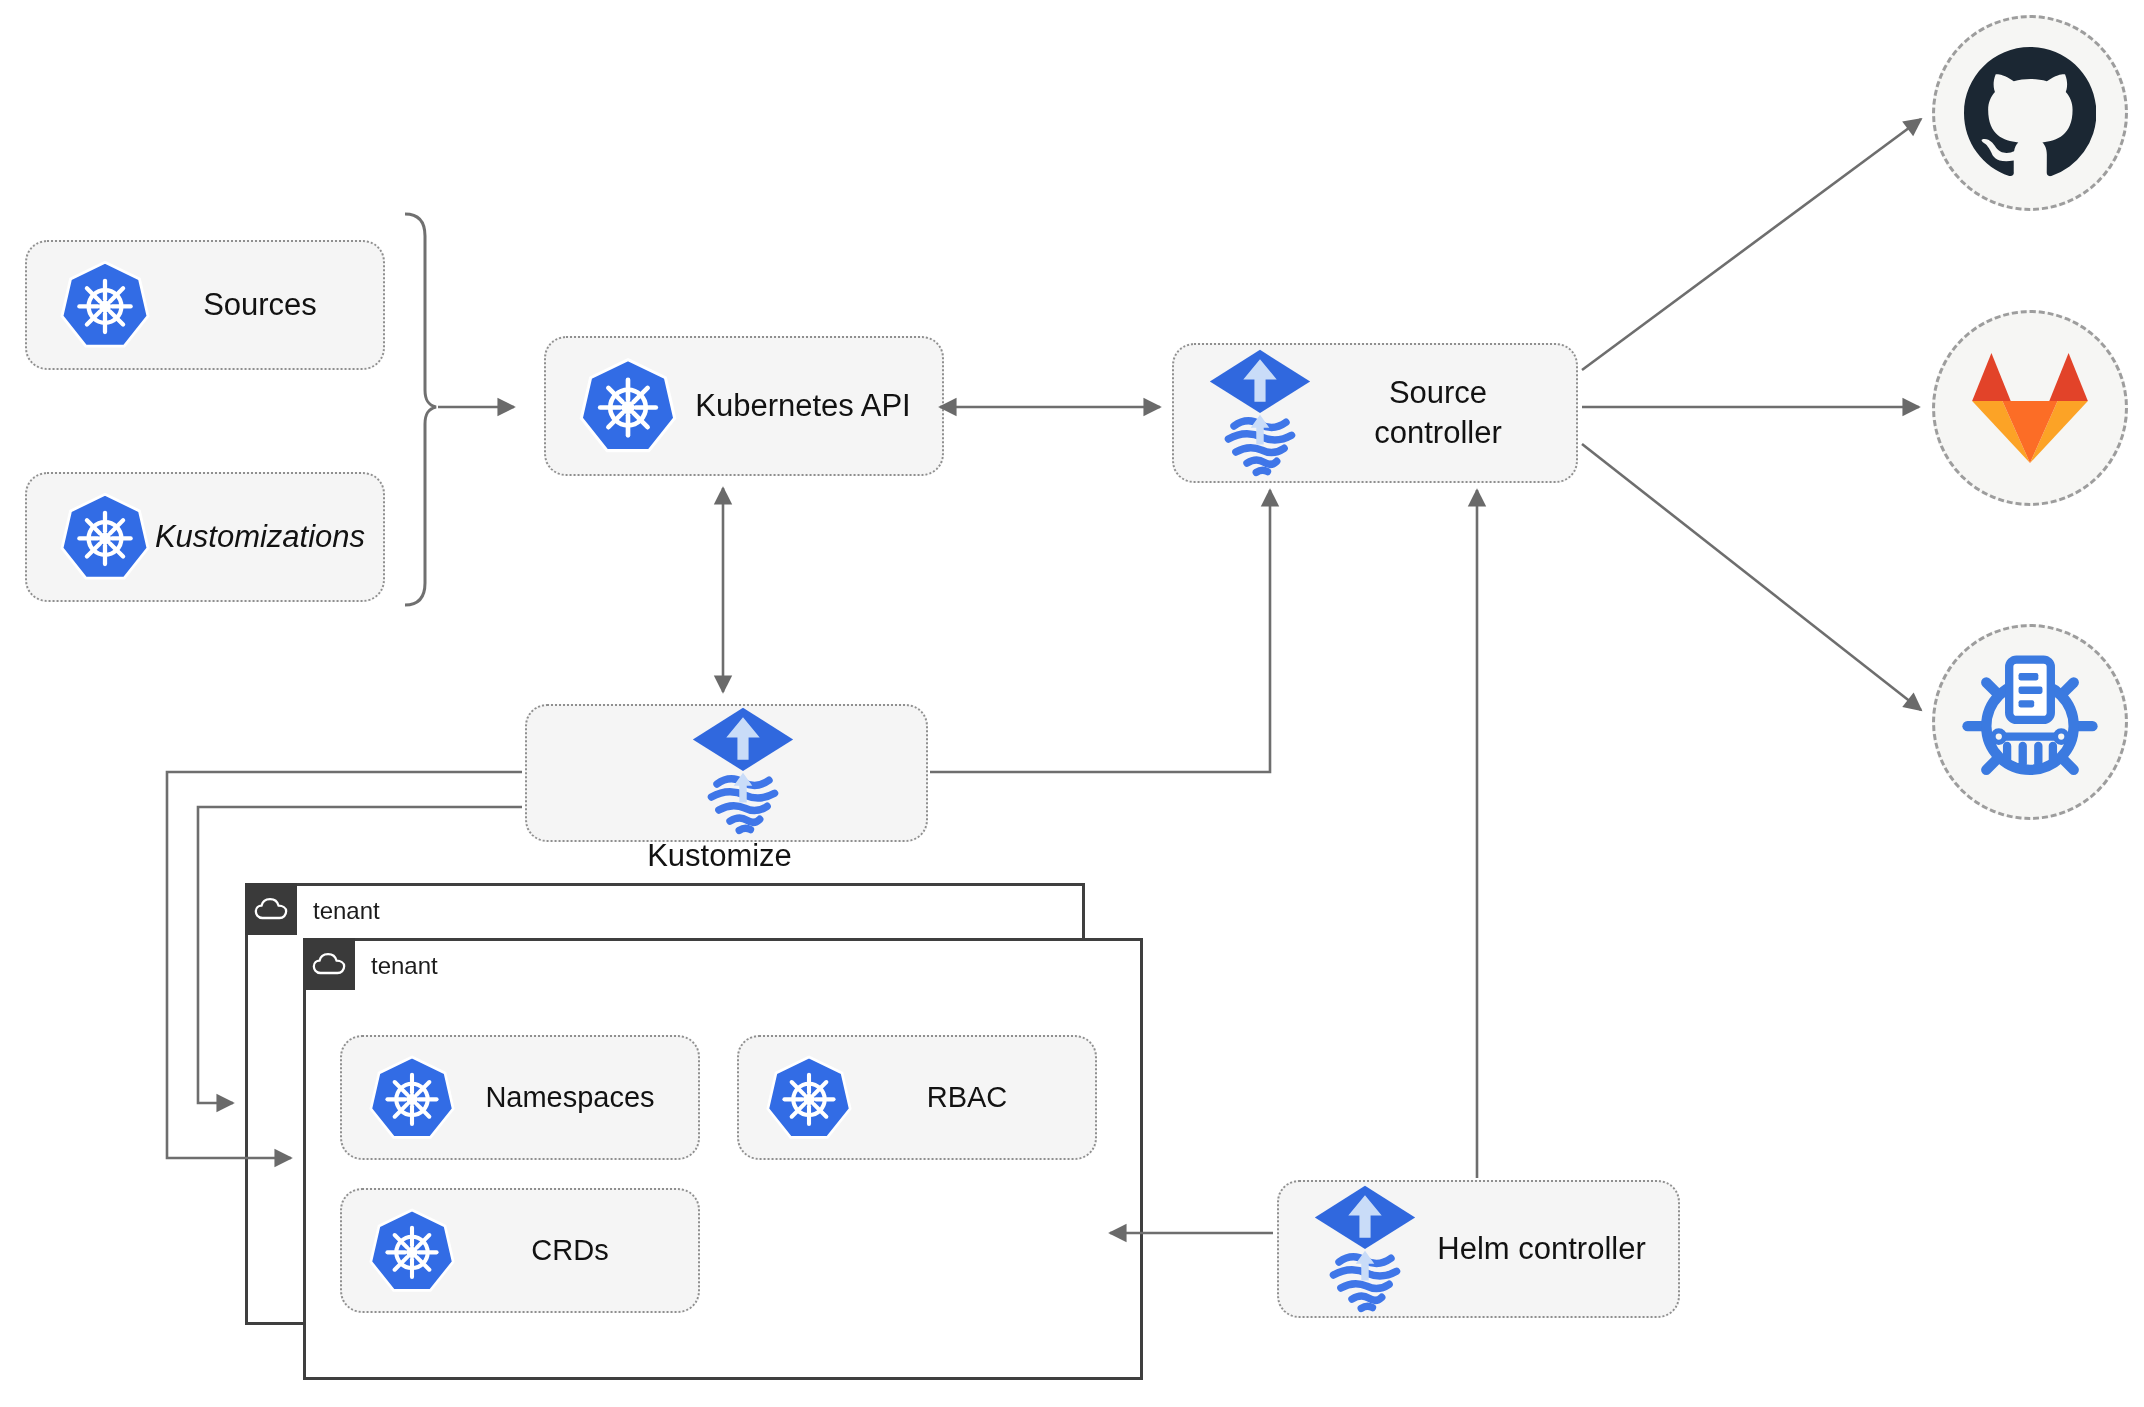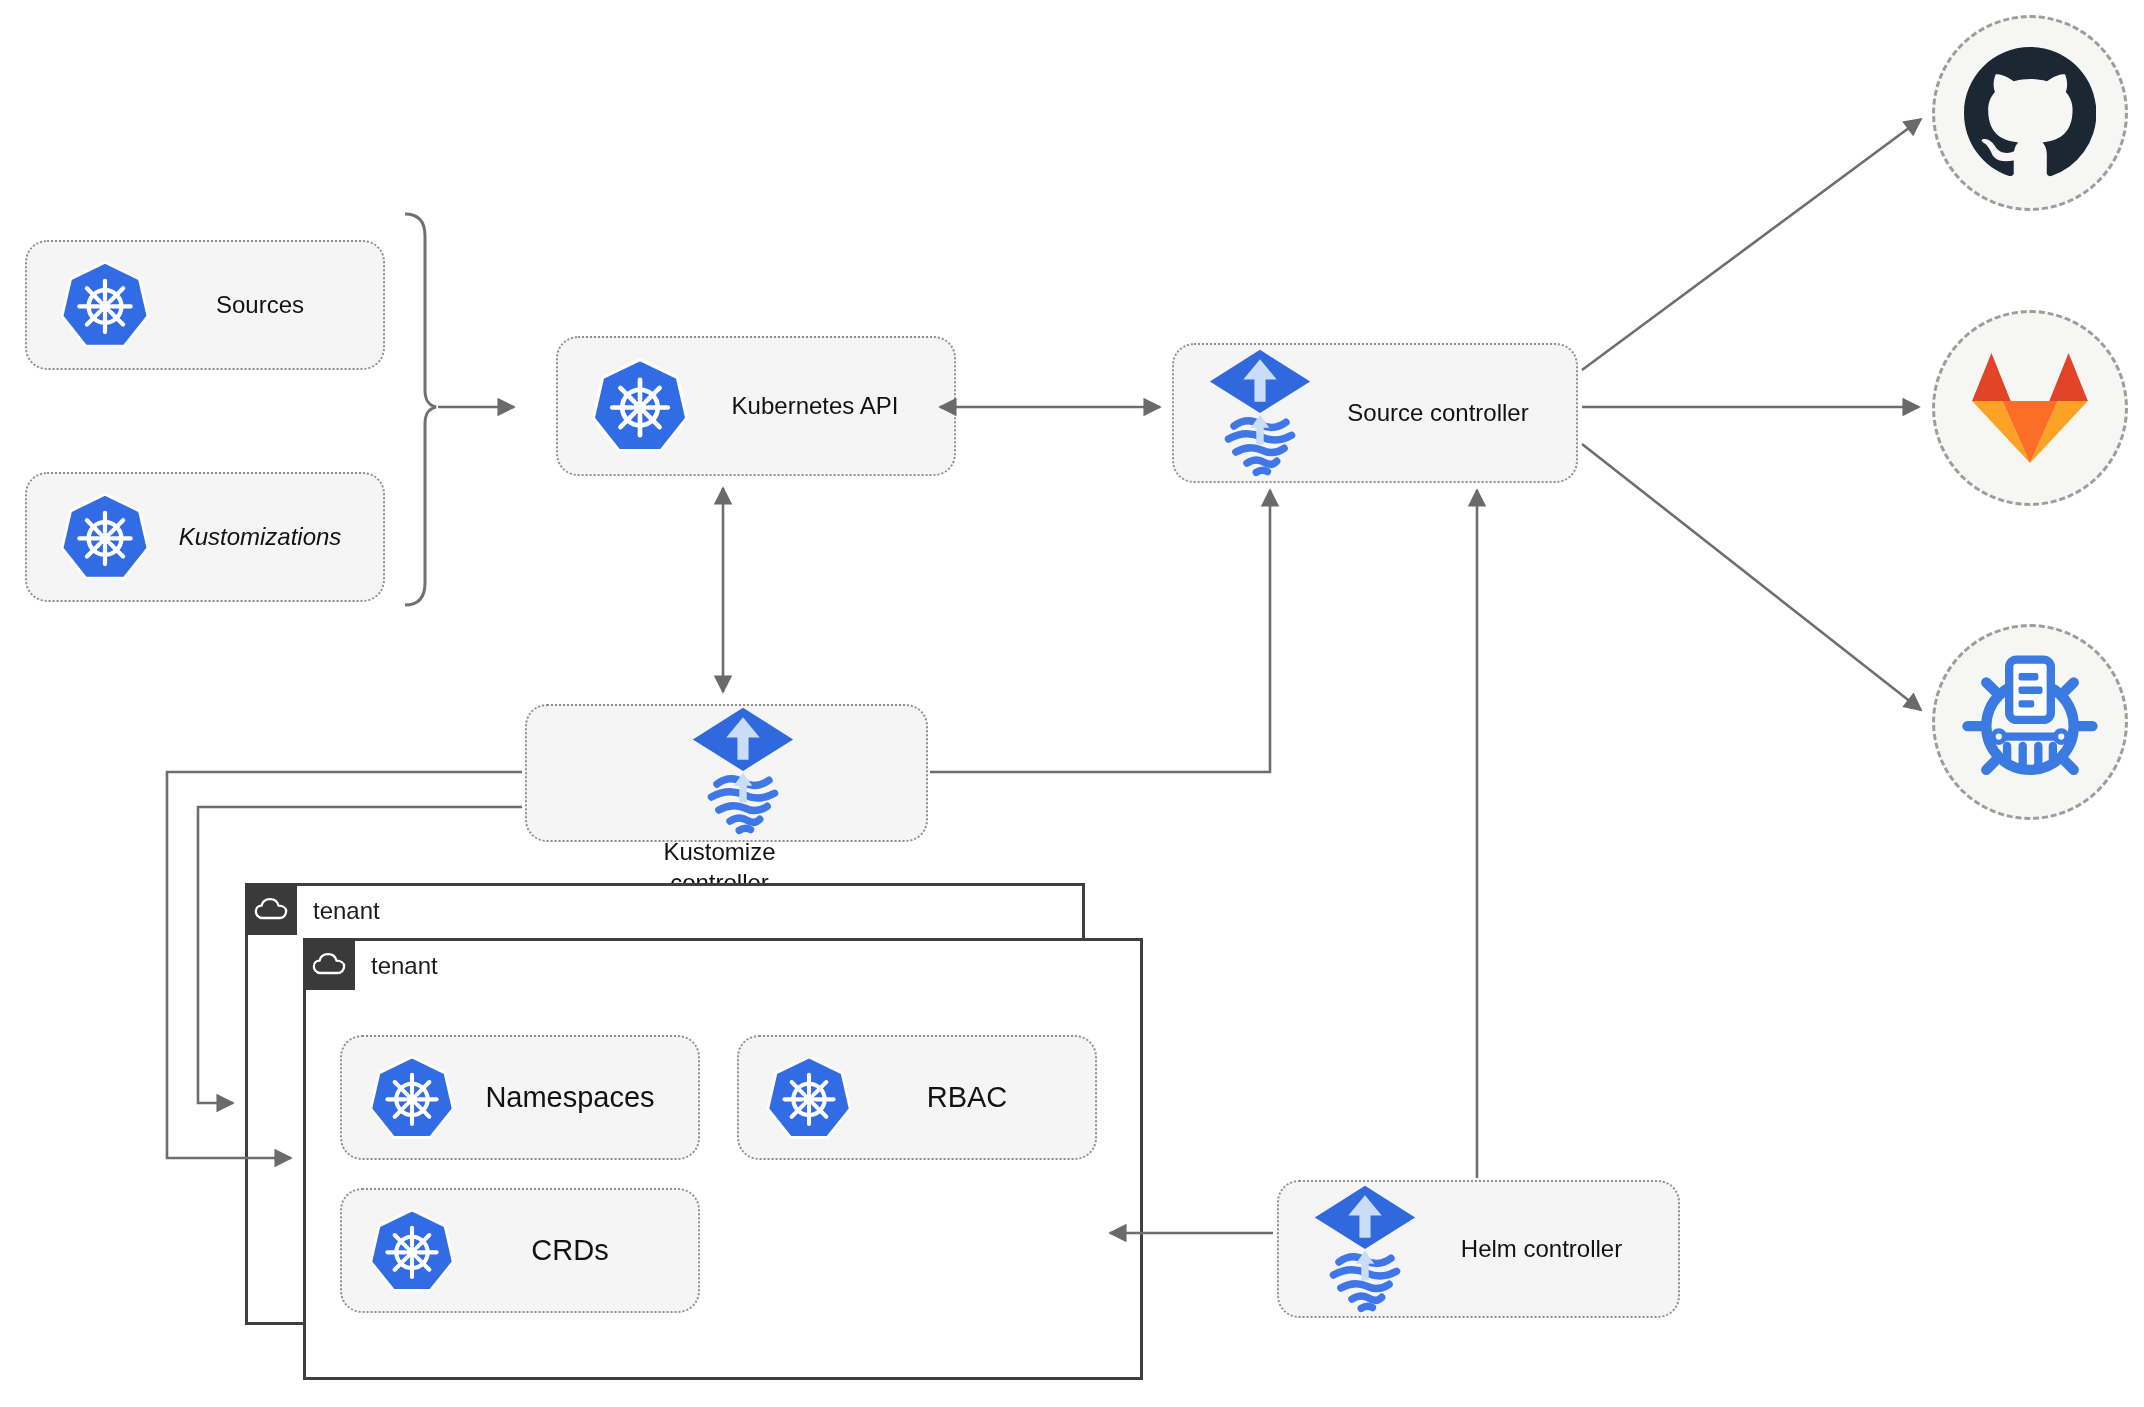--- a/index.html
+++ b/index.html
@@ -7,21 +7,21 @@
     position:relative;width:2144px;height:1407px;background:#ffffff;overflow:hidden;
     font-family:"Liberation Sans","DejaVu Sans",sans-serif;color:#111;
   }
   
   .node{
     position:absolute;box-sizing:border-box;display:flex;align-items:center;
     background:var(--node_fill,#f5f5f5);
     border:2px dotted #8f8f8f;border-radius:22px;
   }
   .node .ic{margin-left:32px;flex:0 0 auto;}
-  .node .lbl{flex:1;text-align:center;font-size:24px;color:#121212;padding-right:14px;line-height:1.3;}
+  .node .lbl{flex:1;text-align:center;font-size:31px;color:#121212;padding-right:14px;line-height:1.3;}
   .node .lbl.wrap{max-width:210px;margin:0 auto;padding-right:0;}
   
   .tenant{
     position:absolute;box-sizing:border-box;background:#ffffff;
     border:3px solid var(--tenant_border,#3f3f3f);
   }
   .tenant-header{display:flex;align-items:center;}
   .tenant-chip{
     width:52px;height:52px;margin:-3px 0 0 -3px;
     background:var(--tenant_header,#3a3a3a);
@@ -125,21 +125,21 @@
     <div class="lbl">Sources</div>
   </div>
 
   <div class="node" style="left:25px;top:472px;width:360px;height:130px;font-style:italic;">
     <svg class="ic" width="92" height="94">
         <use href="#sym-k8s"></use>
       </svg>
     <div class="lbl">Kustomizations</div>
   </div>
 
-  <div class="node" style="left:556px;top:336px;width:400px;height:140px;">
+  <div class="node" style="left:544px;top:336px;width:400px;height:140px;">
     <svg class="ic" width="100" height="102">
         <use href="#sym-k8s"></use>
       </svg>
     <div class="lbl">Kubernetes API</div>
   </div>
 
   <div class="node" style="left:1172px;top:343px;width:406px;height:140px;">
     <svg class="ic" width="108" height="130">
         <use href="#sym-flux"></use>
       </svg>

